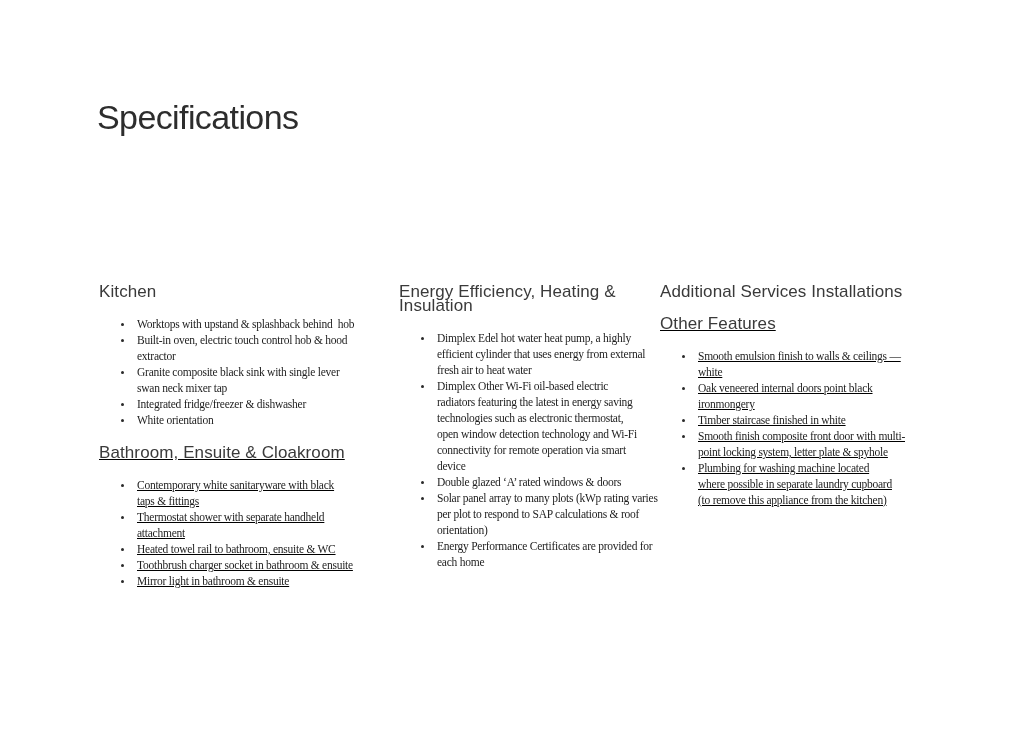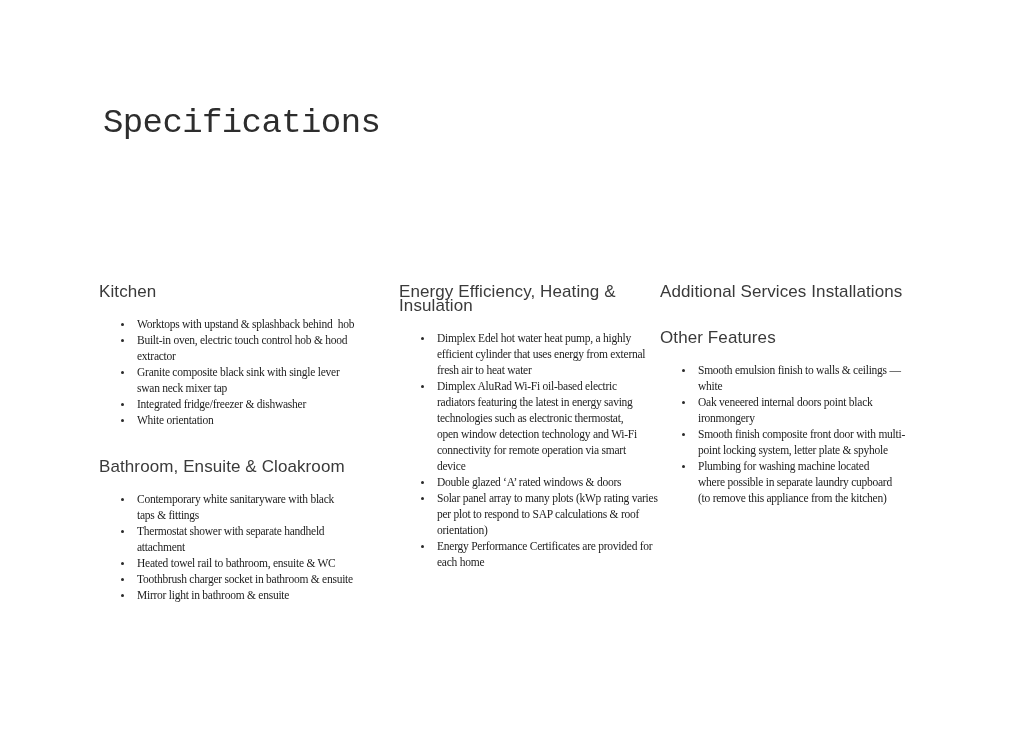--- a/index.html
+++ b/index.html
@@ -12,38 +12,38 @@
     position: relative;
     width: 1024px;
     height: 734px;
     background: #ffffff;
     overflow: hidden;
   }
   .title {
     position: absolute;
     left: 97px;
     top: 100px;
-    margin: 6px;
-    font-family: Liberation Mono, monospace;
+    margin: 0;
+    font-family: Liberation Sans, sans-serif;
     font-weight: 300;
     font-size: 34px;
     line-height: 34px;
     letter-spacing: -0.6px;
     color: #2d2d2d;
   }
   .col {
     position: absolute;
     top: 285px;
     width: 290px;
   }
   .col-1 { left: 99px; }
   .col-2 { left: 399px; }
   .col-3 { left: 660px; }
 
-  .section + .section { margin-top: 32px; }
+  .section + .section { margin-top: 18px; text-decoration: underline; }
 
   .section h3 {
     margin: 0;
     font-family: "Liberation Sans", sans-serif;
     font-weight: 400;
     font-size: 17px;
     line-height: 14px;
     letter-spacing: 0.1px;
     color: #3a3a3a;
   }
@@ -105,21 +105,21 @@
         </ul>
       </div>
     </div>
   <div class="col col-2">
       <div class="section">
         <h3>Energy Efficiency, Heating &amp; Insulation</h3>
         <ul>
           <li>Dimplex Edel hot water heat pump, a highly
 efficient cylinder that uses energy from external
 fresh air to heat water</li>
-          <li>Dimplex AluRad Wi-Fi oil-based electric
+          <li>Dimplex Other Wi-Fi oil-based electric
 radiators featuring the latest in energy saving
 technologies such as electronic thermostat,
 open window detection technology and Wi-Fi
 connectivity for remote operation via smart
 device</li>
           <li>Double glazed ‘A’ rated windows &amp; doors</li>
           <li>Solar panel array to many plots (kWp rating varies
 per plot to respond to SAP calculations &amp; roof
 orientation)</li>
           <li>Energy Performance Certificates are provided for
@@ -131,20 +131,21 @@
       <div class="section">
         <h3>Additional Services Installations</h3>
       </div>
       <div class="section">
         <h3>Other Features</h3>
         <ul>
           <li>Smooth emulsion finish to walls &amp; ceilings —
 white</li>
           <li>Oak veneered internal doors point black
 ironmongery</li>
+          <li>Timber staircase finished in white</li>
           <li>Smooth finish composite front door with multi-
 point locking system, letter plate &amp; spyhole</li>
           <li>Plumbing for washing machine located
 where possible in separate laundry cupboard
 (to remove this appliance from the kitchen)</li>
         </ul>
       </div>
     </div>
 </div>
 

